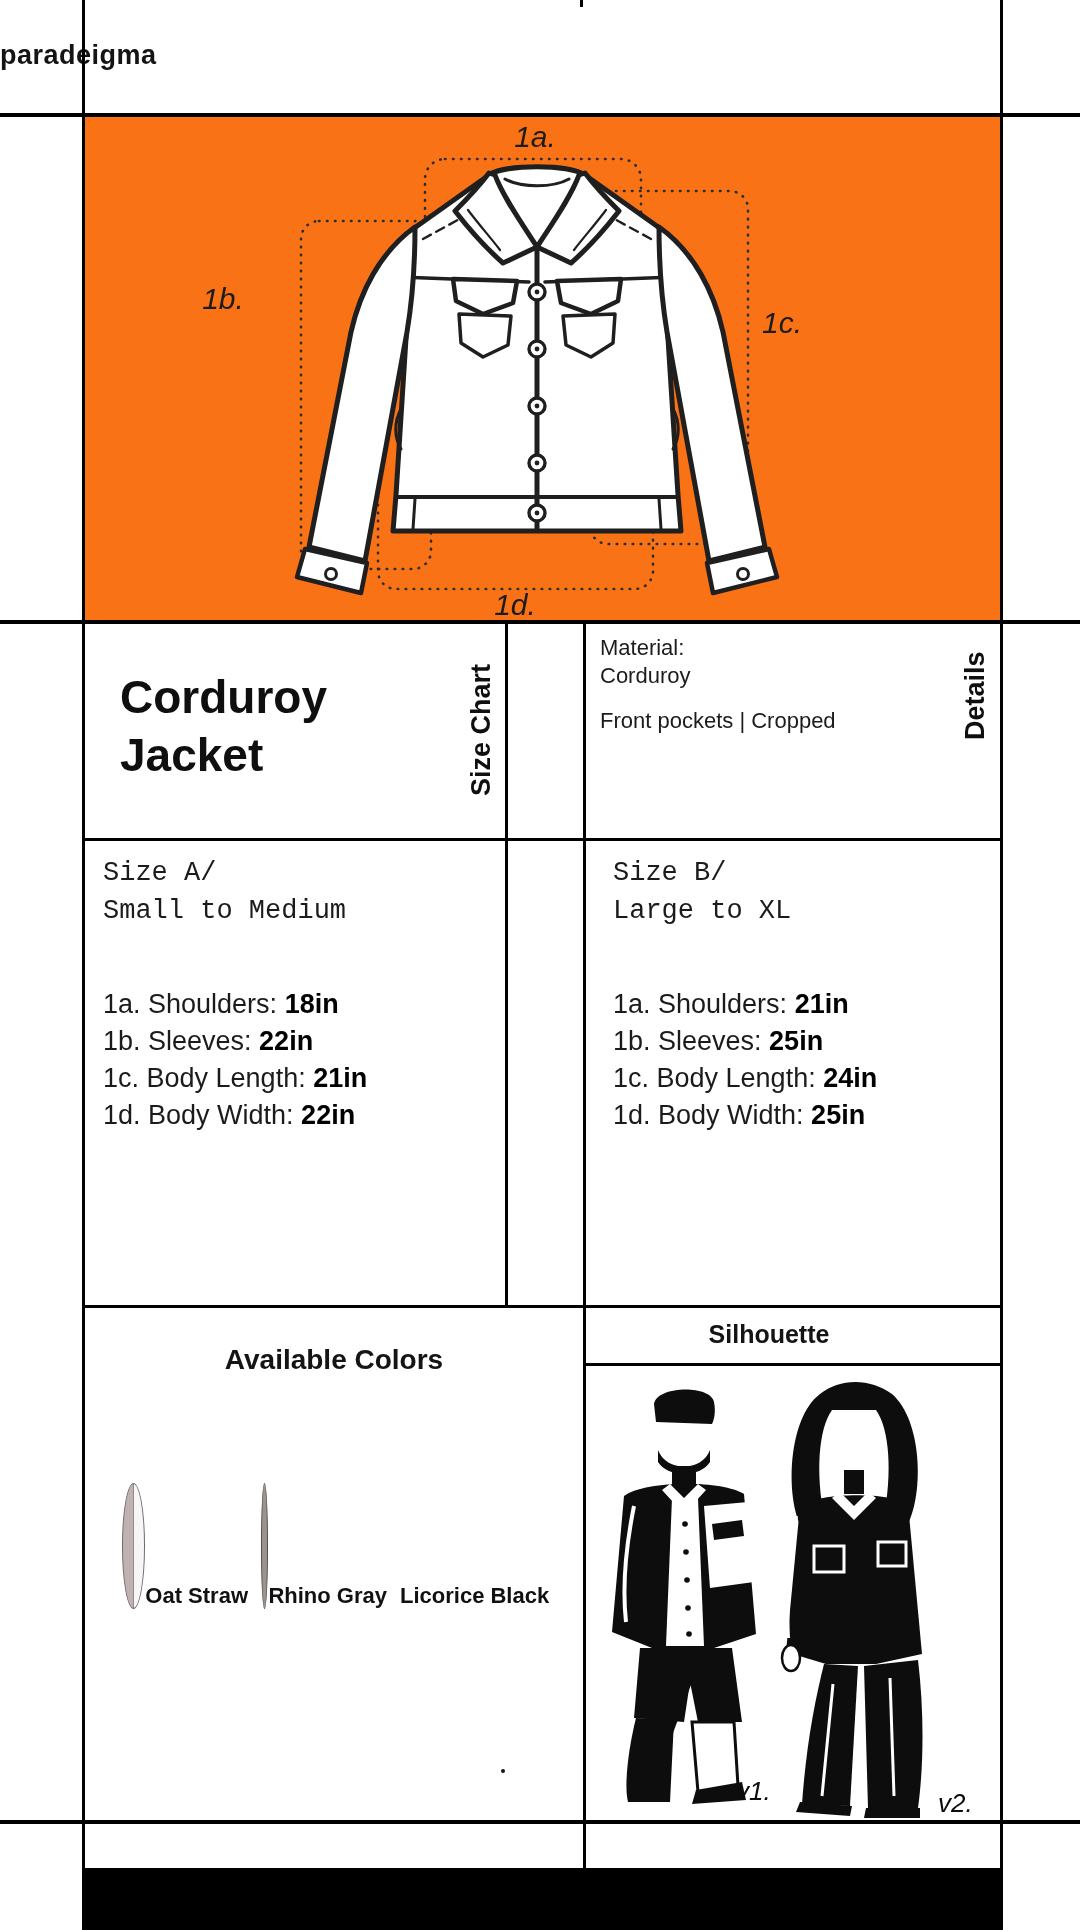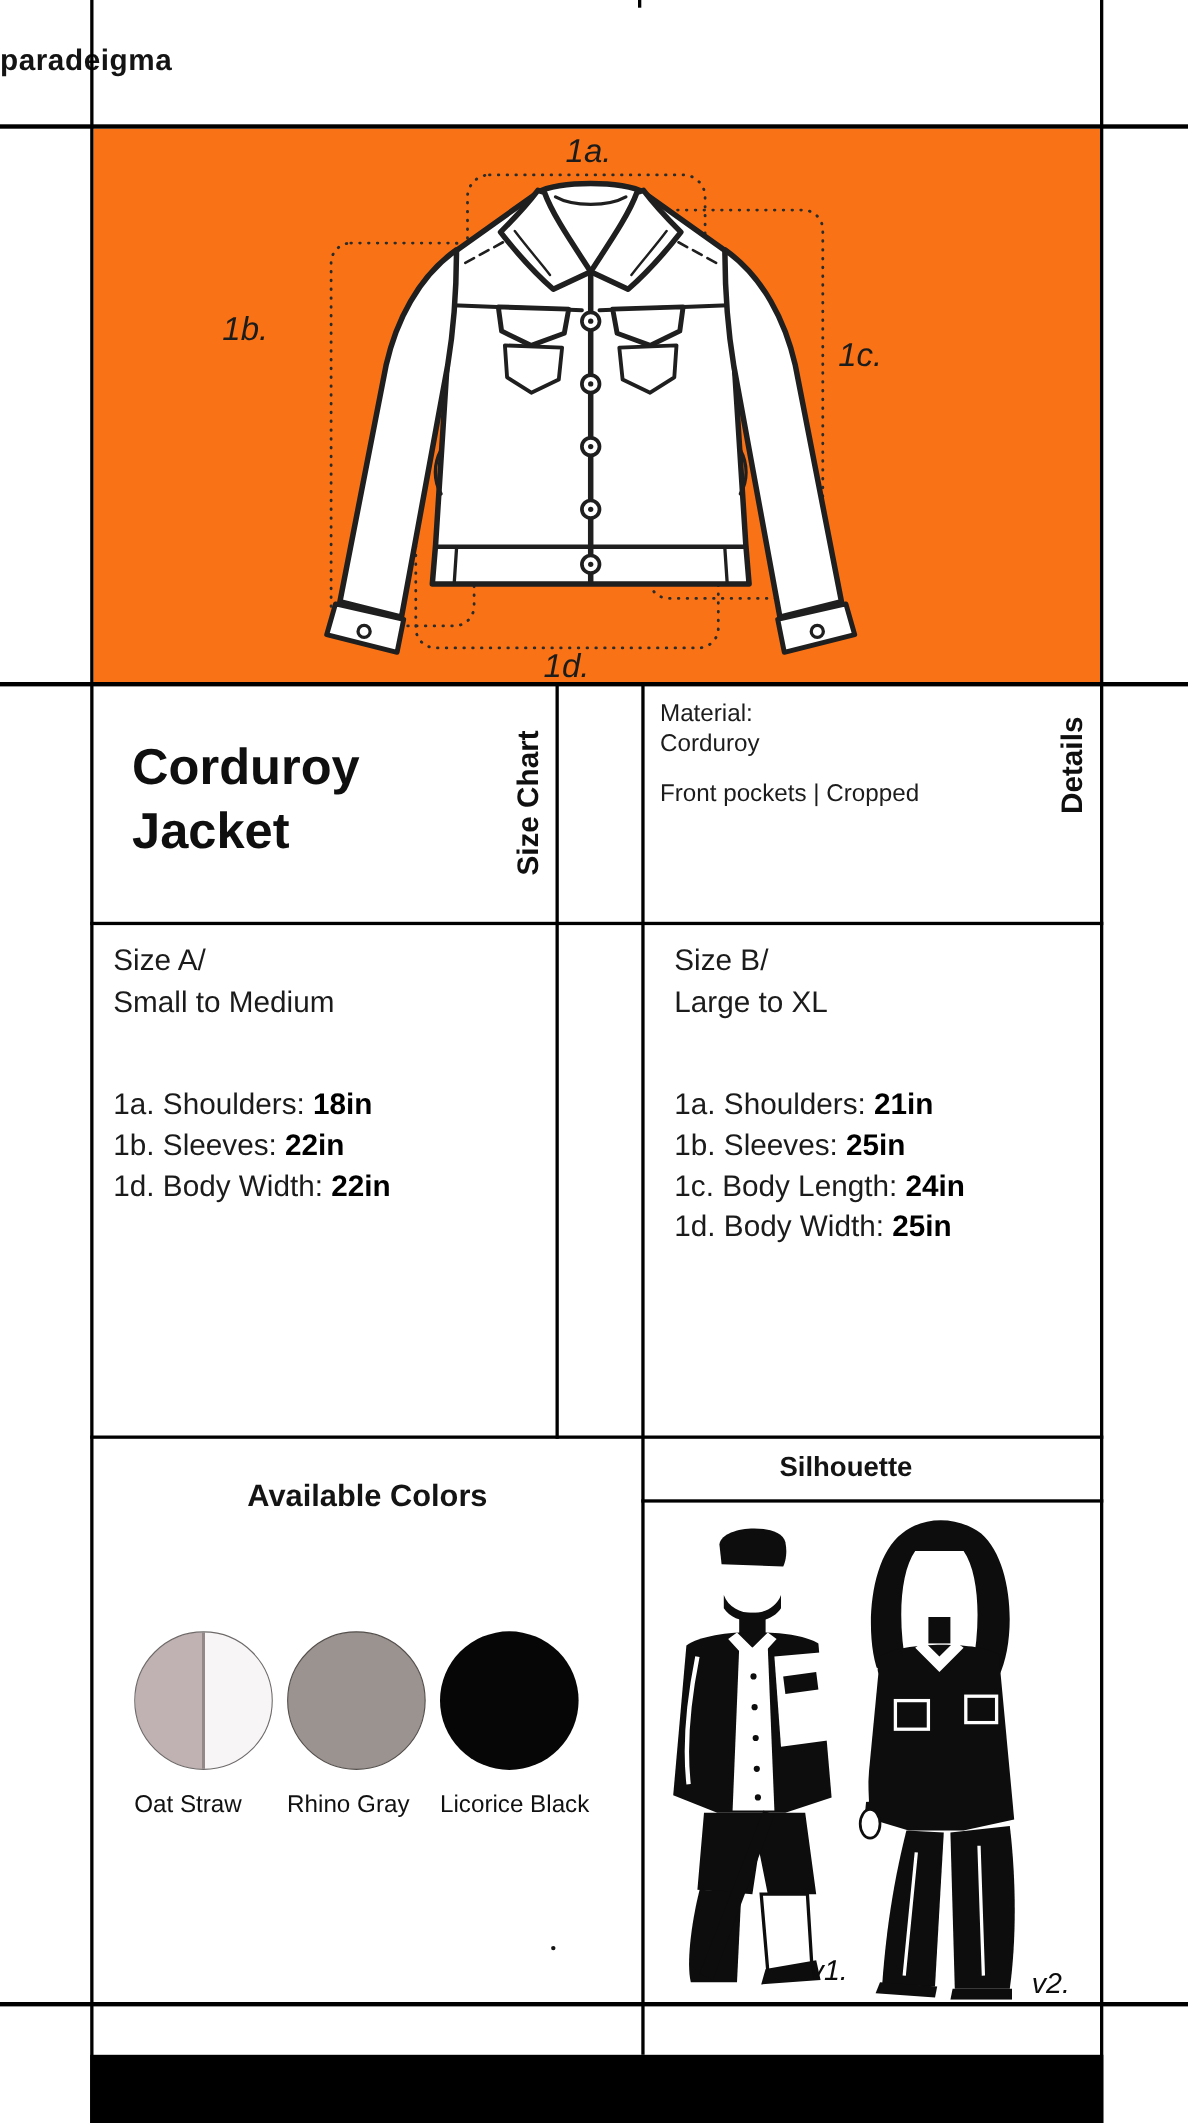--- a/index.html
+++ b/index.html
@@ -9,27 +9,27 @@
   
   .panel{position:absolute;left:85px;top:117px;width:915px;height:503px;background:#f97316;font-style:italic;}
   .brand{position:absolute;left:0;top:40px;width:1080px;text-align:left;
          font-size:27px;font-weight:700;letter-spacing:.5px;}
   .big-title{position:absolute;left:120px;top:668px;font-size:46px;font-weight:700;line-height:58px;color:#0f0f0f;}
   .rot{position:absolute;display:flex;align-items:center;justify-content:center;
        writing-mode:vertical-rl;transform:rotate(180deg);font-weight:700;font-size:27px;color:#0f0f0f;}
   .mat{position:absolute;left:600px;top:634px;width:360px;font-size:22px;line-height:28px;color:#1c1c1c;}
   .mat .blk{margin-bottom:17px;}
   .size-cell{position:absolute;top:854px;font-size:27px;color:#1b1b1b;}
-  .size-cell .hdr{line-height:38px;}
+  .size-cell .hdr{line-height:38px;font-family:Liberation Mono, monospace;}
   .size-cell .meas{margin-top:56px;line-height:37px;}
   .size-cell .meas b{font-weight:700;color:#000;}
   .colors-title{position:absolute;left:85px;top:1344px;width:498px;text-align:center;
                 font-size:28px;font-weight:700;}
   .swatches{position:absolute;left:122px;top:1483px;display:flex;gap:13px;}
-  .swatch{width:126px;display:flex;flex-direction:column;align-items:flex-start;}
+  .swatch{width:126px;display:flex;flex-direction:row;align-items:flex-end;font-weight:bold;}
   .circ{width:126px;height:126px;border-radius:50%;box-sizing:border-box;}
   .circ.oat{background:linear-gradient(90deg,#c0b2b2 0 49.2%,#948888 49.2% 50.8%,#f7f5f6 50.8% 100%);
             border:1.5px solid #6f6a6a;}
   .circ.rhino{background:#9a938f;border:1.5px solid #55504d;}
   .circ.black{background:#060606;}
   .swatch .lbl{margin-top:18px;font-size:22px;color:#111;white-space:nowrap;}
   .sil-title{position:absolute;left:583px;top:1320px;width:372px;text-align:center;
              font-size:25px;font-weight:700;}
   .vlabel{position:absolute;font-size:26px;font-style:italic;color:#0c0c0c;}
   .footer-bar{position:absolute;left:82px;top:1868px;width:921px;height:62px;background:#000;}
@@ -130,20 +130,21 @@
   <div class="rot" style="left:952px;top:628px;width:46px;height:136px;">Details</div>
 
   <div class="size-cell" style="left:103px;width:390px;">
     <div class="hdr">
       <div>Size A/</div>
       <div>Small to Medium</div>
     </div>
     <div class="meas">
       <div><span>1a. Shoulders: </span><b>18in</b></div>
       <div><span>1b. Sleeves: </span><b>22in</b></div>
+      <div><span>1c. Body Length: </span><b>21in</b></div>
       <div><span>1d. Body Width: </span><b>22in</b></div>
     </div>
   </div>
 
   <div class="size-cell" style="left:613px;width:380px;">
     <div class="hdr">
       <div>Size B/</div>
       <div>Large to XL</div>
     </div>
     <div class="meas">

